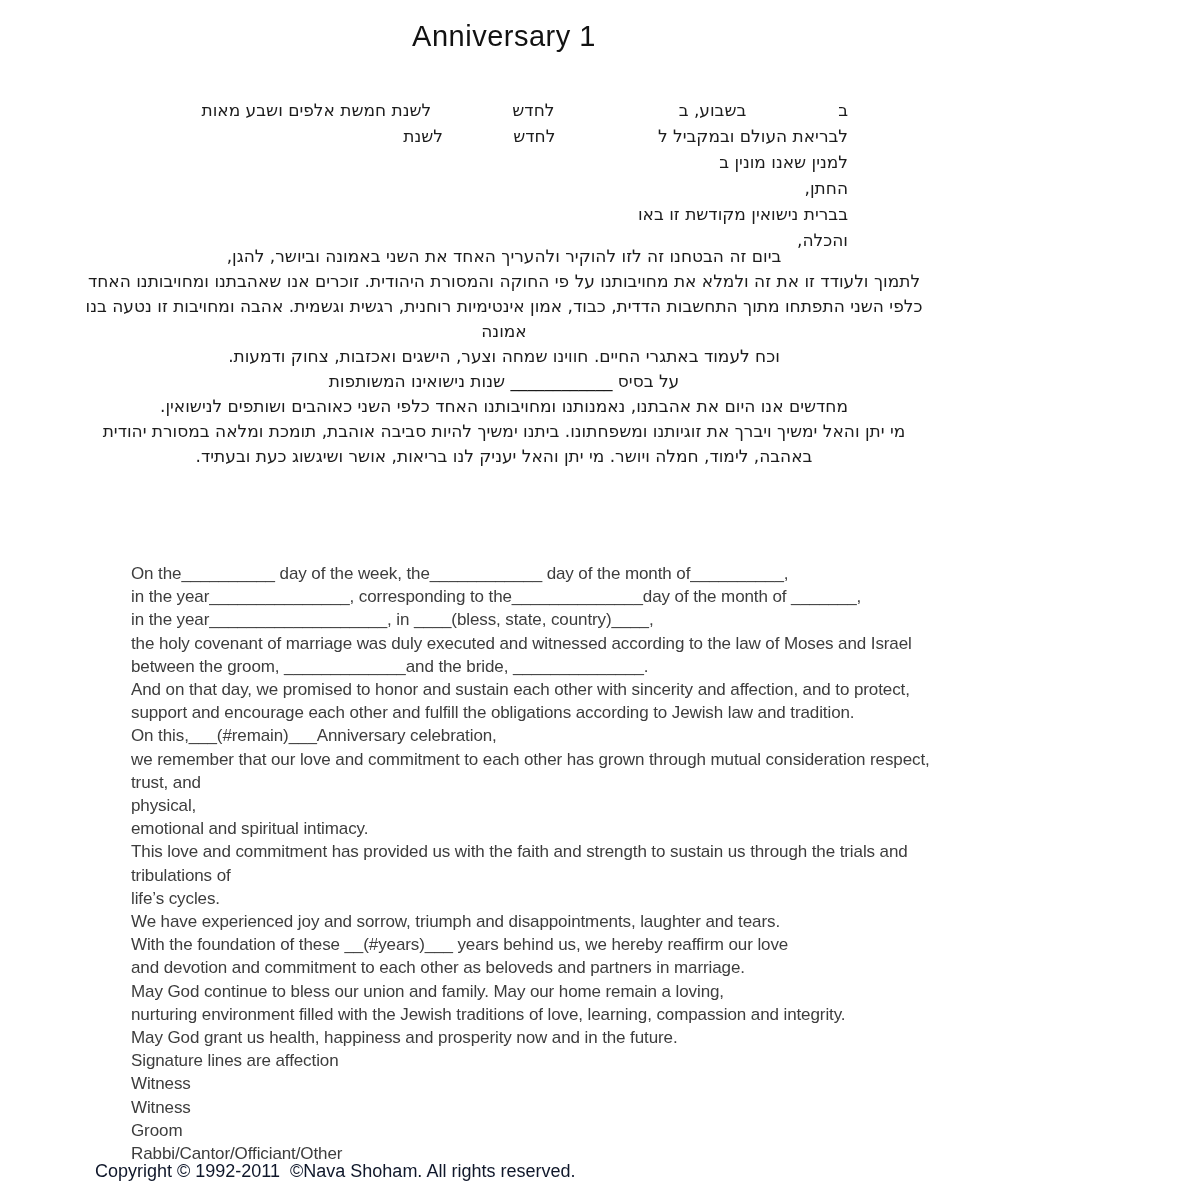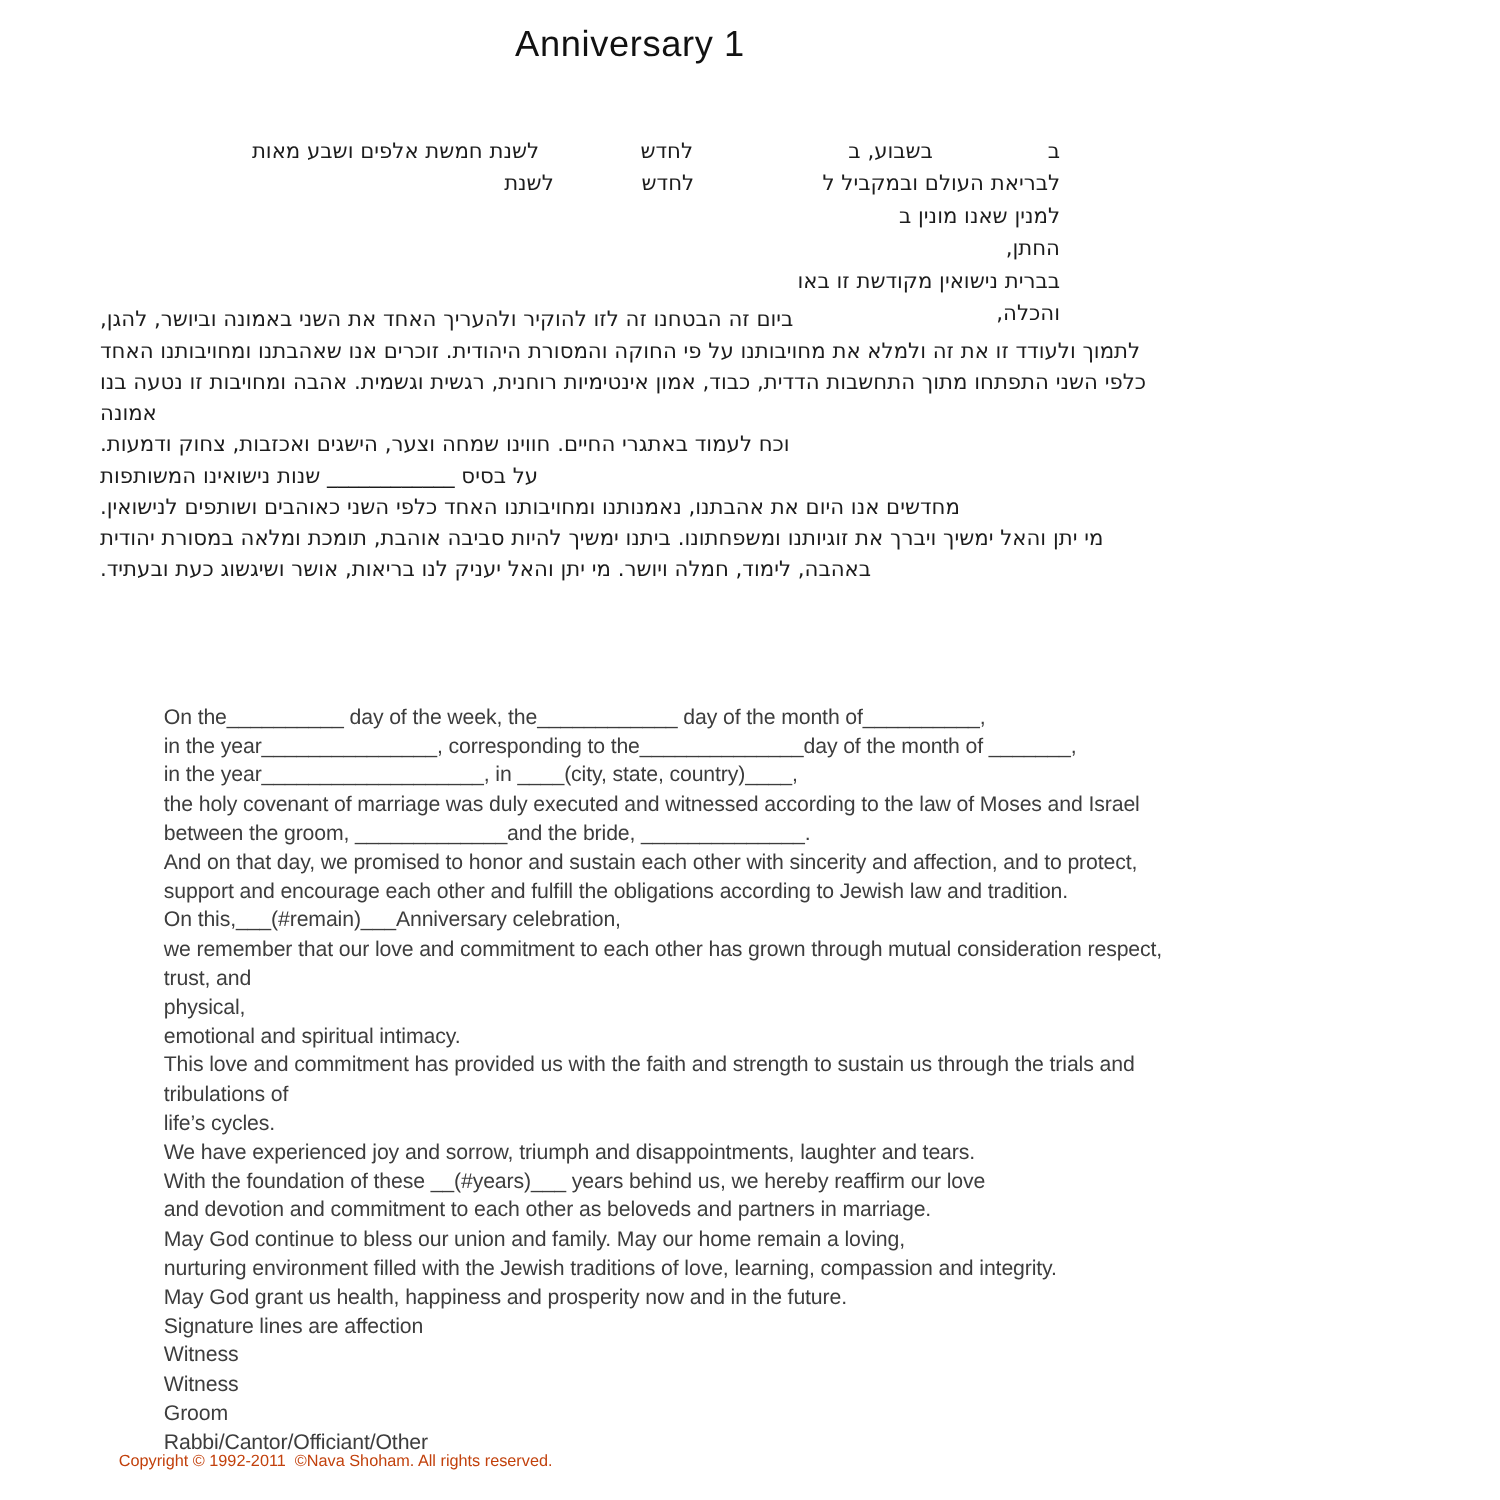--- a/index.html
+++ b/index.html
@@ -23,55 +23,55 @@
     letter-spacing: 0.5px;
   }
   .heb {
     font-family: "DejaVu Sans", sans-serif;
     direction: rtl;
     unicode-bidi: embed;
     color: #1c1c1c;
   }
   .heb-header {
     position: absolute;
-    top: 108px;
+    top: 97px;
     right: 160px;
     left: 120px;
     text-align: right;
     font-size: 17px;
     line-height: 26px;
   }
   .heb-body {
     position: absolute;
     top: 244px;
     left: 80px;
     right: 80px;
-    text-align: left;
+    text-align: center;
     font-size: 17px;
     line-height: 25px;
   }
   .eng {
     position: absolute;
     top: 562px;
     left: 95px;
     right: 40px;
     font-size: 17px;
     line-height: 23.2px;
     color: #3d3d3d;
     letter-spacing: -0.1px;
     margin-left: 36px;
   }
   .eng .line, .sig .line { white-space: pre-wrap; }
   .sig { }
   .copyright {
     position: absolute;
     top: 1161px;
     left: 95px;
-    font-size: 13px;
-    color: #c2410c;
+    font-size: 18px;
+    color: #0f172a;
     white-space: pre-wrap;
   }
 </style>
 </head>
 <body>
 
 <div class="page">
 
   <div class="title">Anniversary 1</div>
 
@@ -92,21 +92,21 @@
       <div class="line">על בסיס ____________ שנות נישואינו המשותפות</div>
       <div class="line">מחדשים אנו היום את אהבתנו, נאמנותנו ומחויבותנו האחד כלפי השני כאוהבים ושותפים לנישואין.</div>
       <div class="line">מי יתן והאל ימשיך ויברך את זוגיותנו ומשפחתונו. ביתנו ימשיך להיות סביבה אוהבת, תומכת ומלאה במסורת יהודית</div>
       <div class="line">באהבה, לימוד, חמלה ויושר. מי יתן והאל יעניק לנו בריאות, אושר ושיגשוג כעת ובעתיד.</div>
     </div>
 
   <div class="eng">
     <div>
         <div class="line">On the__________ day of the week, the____________ day of the month of__________,</div>
         <div class="line">in the year_______________, corresponding to the______________day of the month of _______,</div>
-        <div class="line">in the year___________________, in ____(city, state, country)____,</div>
+        <div class="line">in the year___________________, in ____(bless, state, country)____,</div>
         <div class="line">the holy covenant of marriage was duly executed and witnessed according to the law of Moses and Israel</div>
         <div class="line">between the groom, _____________and the bride, ______________.</div>
         <div class="line">And on that day, we promised to honor and sustain each other with sincerity and affection, and to protect,</div>
         <div class="line">support and encourage each other and fulfill the obligations according to Jewish law and tradition.</div>
         <div class="line">On this,___(#remain)___Anniversary celebration,</div>
         <div class="line">we remember that our love and commitment to each other has grown through mutual consideration respect, trust, and</div>
         <div class="line">physical,</div>
         <div class="line">emotional and spiritual intimacy.</div>
         <div class="line">This love and commitment has provided us with the faith and strength to sustain us through the trials and tribulations of</div>
         <div class="line">life’s cycles.</div>

